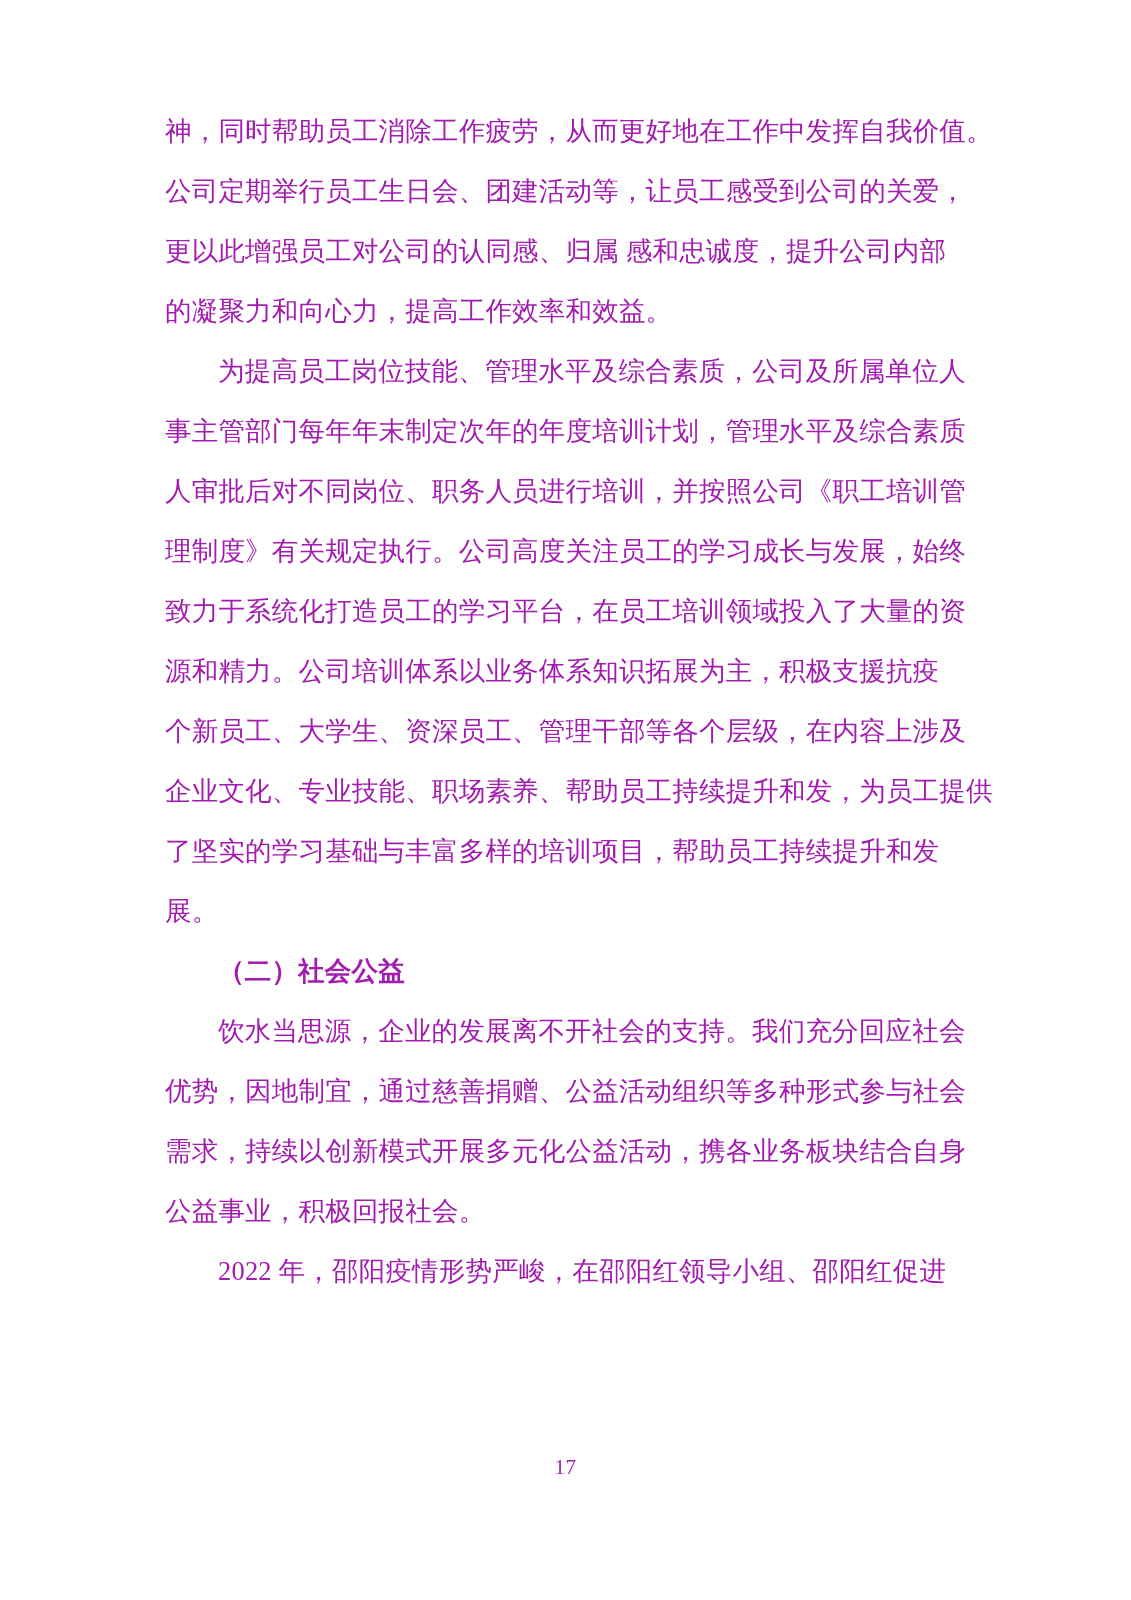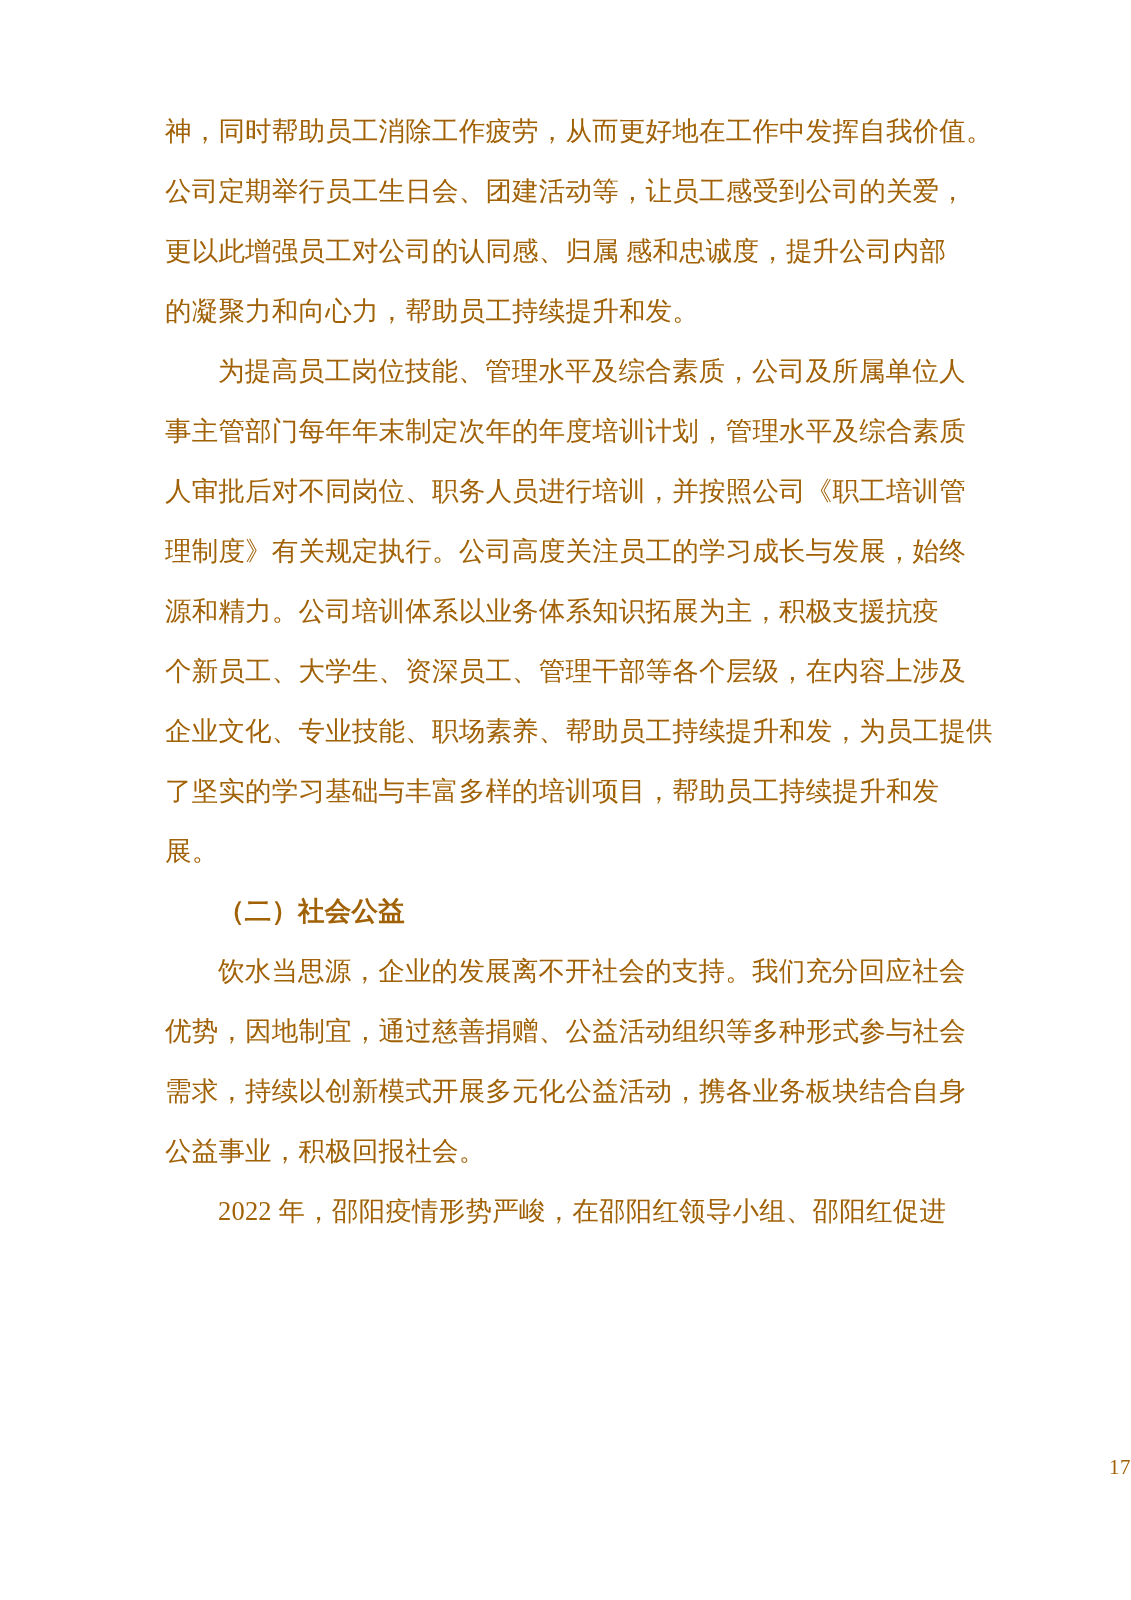--- a/index.html
+++ b/index.html
@@ -7,21 +7,21 @@
     padding: 0;
     background: #ffffff;
   }
   .page {
     position: relative;
     width: 1131px;
     height: 1600px;
     background: #ffffff;
     overflow: hidden;
     font-family: "Liberation Serif", "DejaVu Serif", serif;
-    color: #a16207;
+    color: #a21caf;
   }
   .doc-content {
     position: absolute;
     left: 165px;
     top: 101px;
     width: 800px;
   }
   .line {
     height: 60px;
     line-height: 60px;
@@ -33,44 +33,45 @@
     font-weight: 700;
   }
   .indent {
     padding-left: 53px;
   }
   .footer {
     position: absolute;
     left: 0;
     top: 1452px;
     width: 1131px;
-    text-align: right;
+    text-align: center;
   }
   .page-number {
     font-size: 21px;
     line-height: 30px;
     letter-spacing: 0.5px;
   }
 </style>
 </head>
 <body>
 
 <div class="page">
   <div class="doc-content">
 
     <div class="line">神，同时帮助员工消除工作疲劳，从而更好地在工作中发挥自我价值。</div>
     <div class="line">公司定期举行员工生日会、团建活动等，让员工感受到公司的关爱，</div>
     <div class="line">更以此增强员工对公司的认同感、归属 感和忠诚度，提升公司内部</div>
-    <div class="line">的凝聚力和向心力，帮助员工持续提升和发。</div>
+    <div class="line">的凝聚力和向心力，提高工作效率和效益。</div>
 
 
     <div class="line indent">为提高员工岗位技能、管理水平及综合素质，公司及所属单位人</div>
     <div class="line">事主管部门每年年末制定次年的年度培训计划，管理水平及综合素质</div>
     <div class="line">人审批后对不同岗位、职务人员进行培训，并按照公司《职工培训管</div>
     <div class="line">理制度》有关规定执行。公司高度关注员工的学习成长与发展，始终</div>
+    <div class="line">致力于系统化打造员工的学习平台，在员工培训领域投入了大量的资</div>
     <div class="line">源和精力。公司培训体系以业务体系知识拓展为主，积极支援抗疫</div>
     <div class="line">个新员工、大学生、资深员工、管理干部等各个层级，在内容上涉及</div>
     <div class="line">企业文化、专业技能、职场素养、帮助员工持续提升和发，为员工提供</div>
     <div class="line">了坚实的学习基础与丰富多样的培训项目，帮助员工持续提升和发</div>
     <div class="line">展。</div>
 
     <div class="line heading indent">（二）社会公益</div>
 
     <div class="line indent">饮水当思源，企业的发展离不开社会的支持。我们充分回应社会</div>
     <div class="line">优势，因地制宜，通过慈善捐赠、公益活动组织等多种形式参与社会</div>

